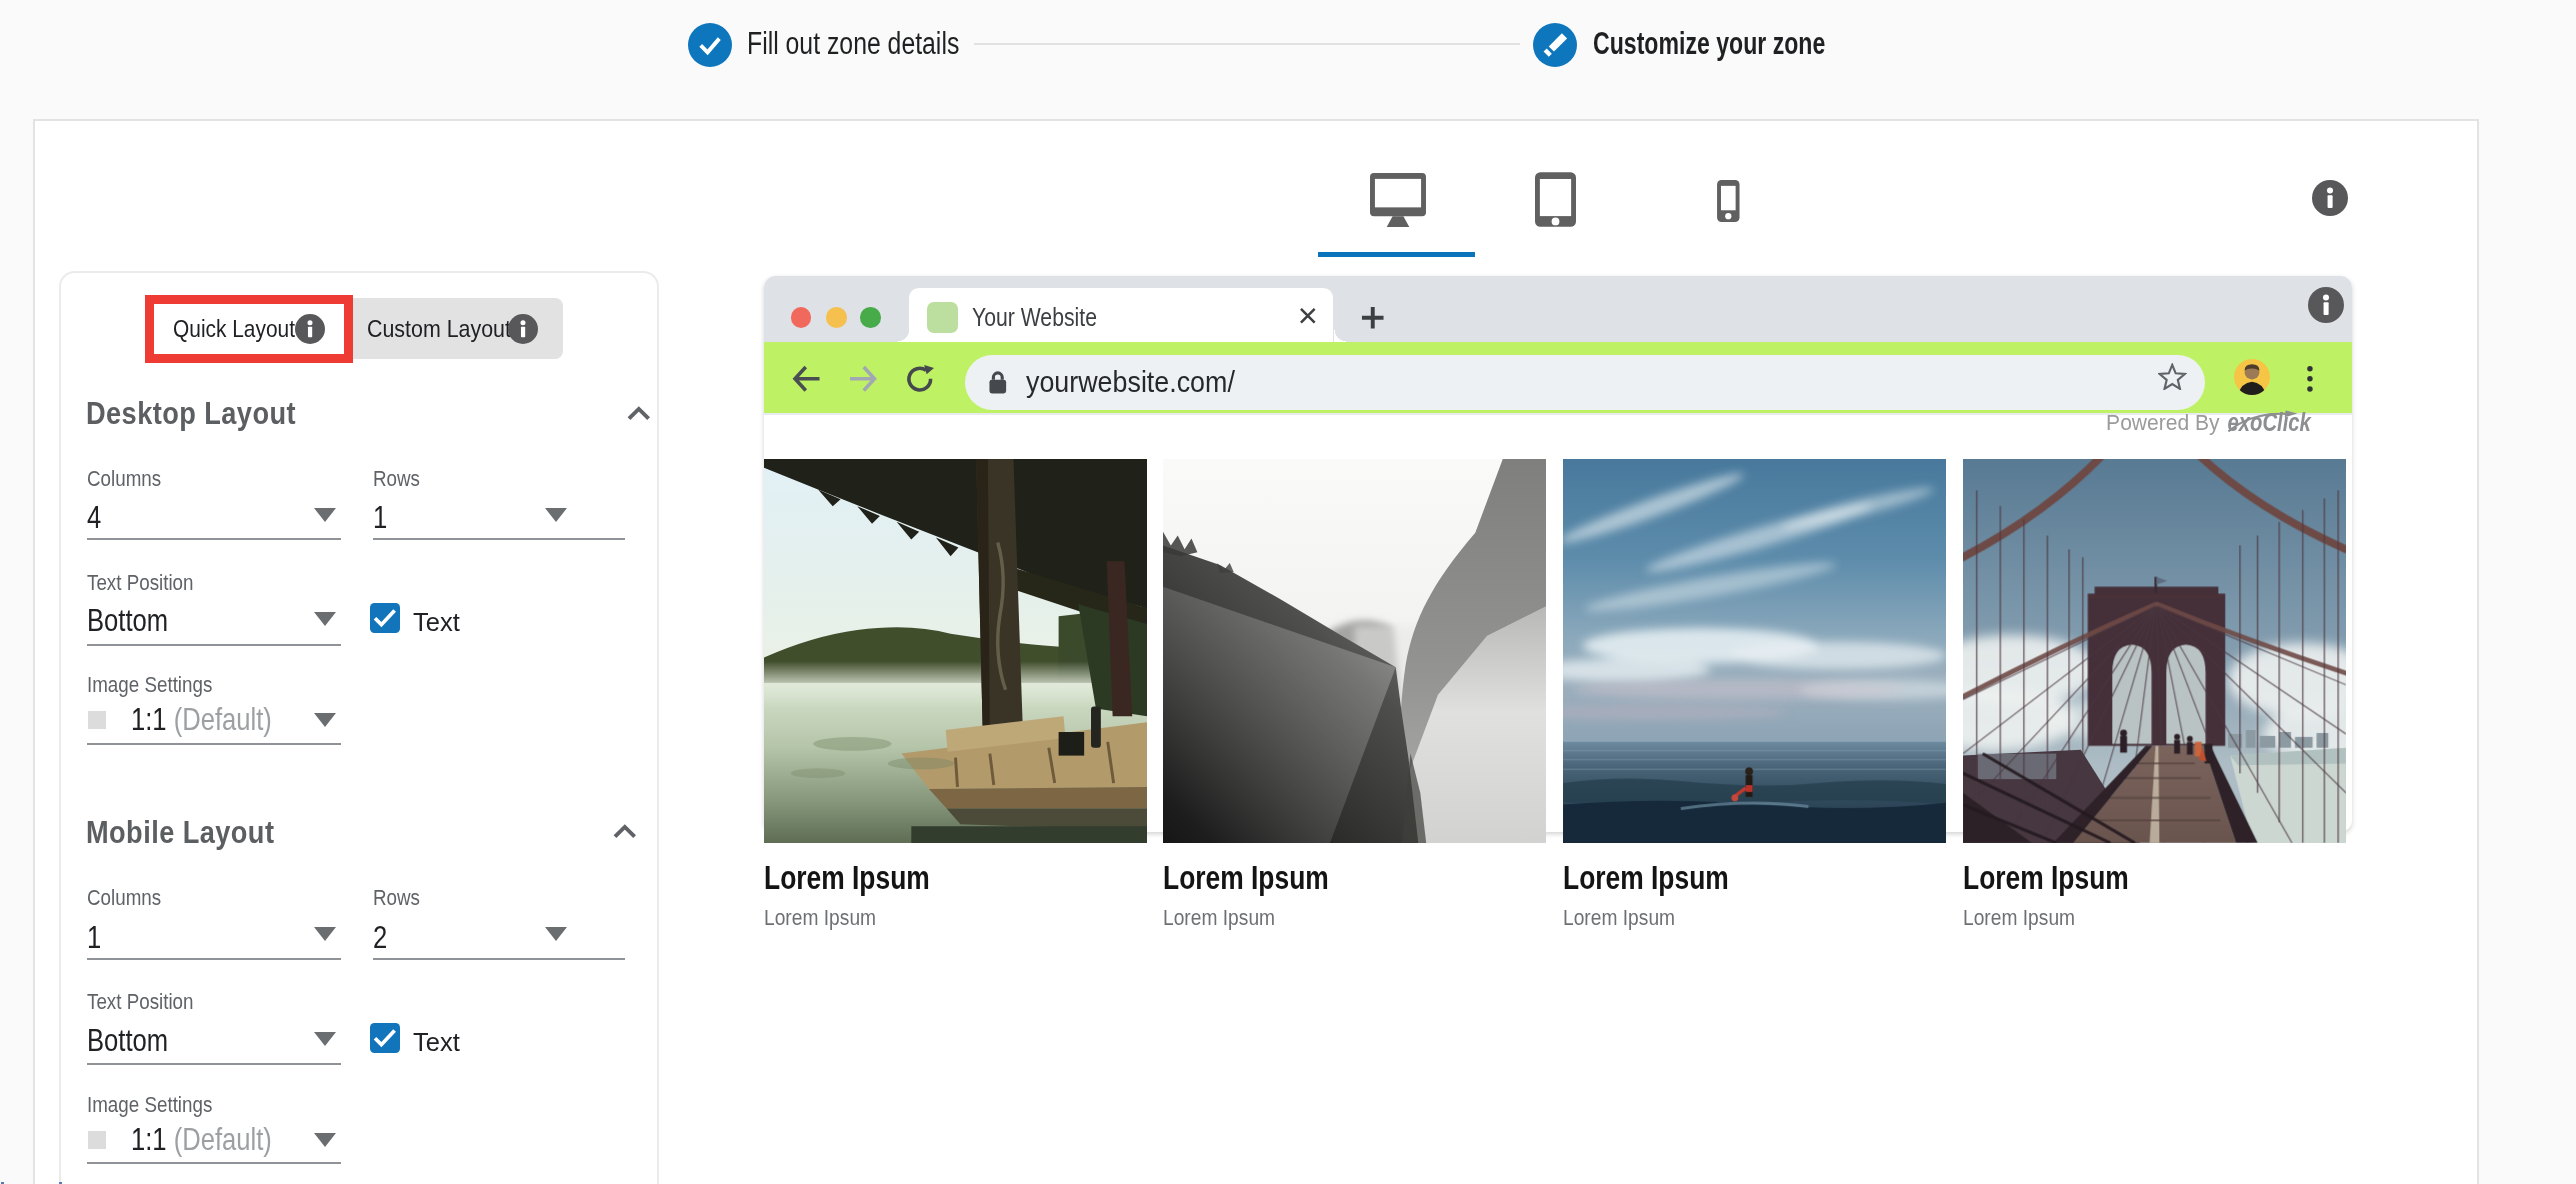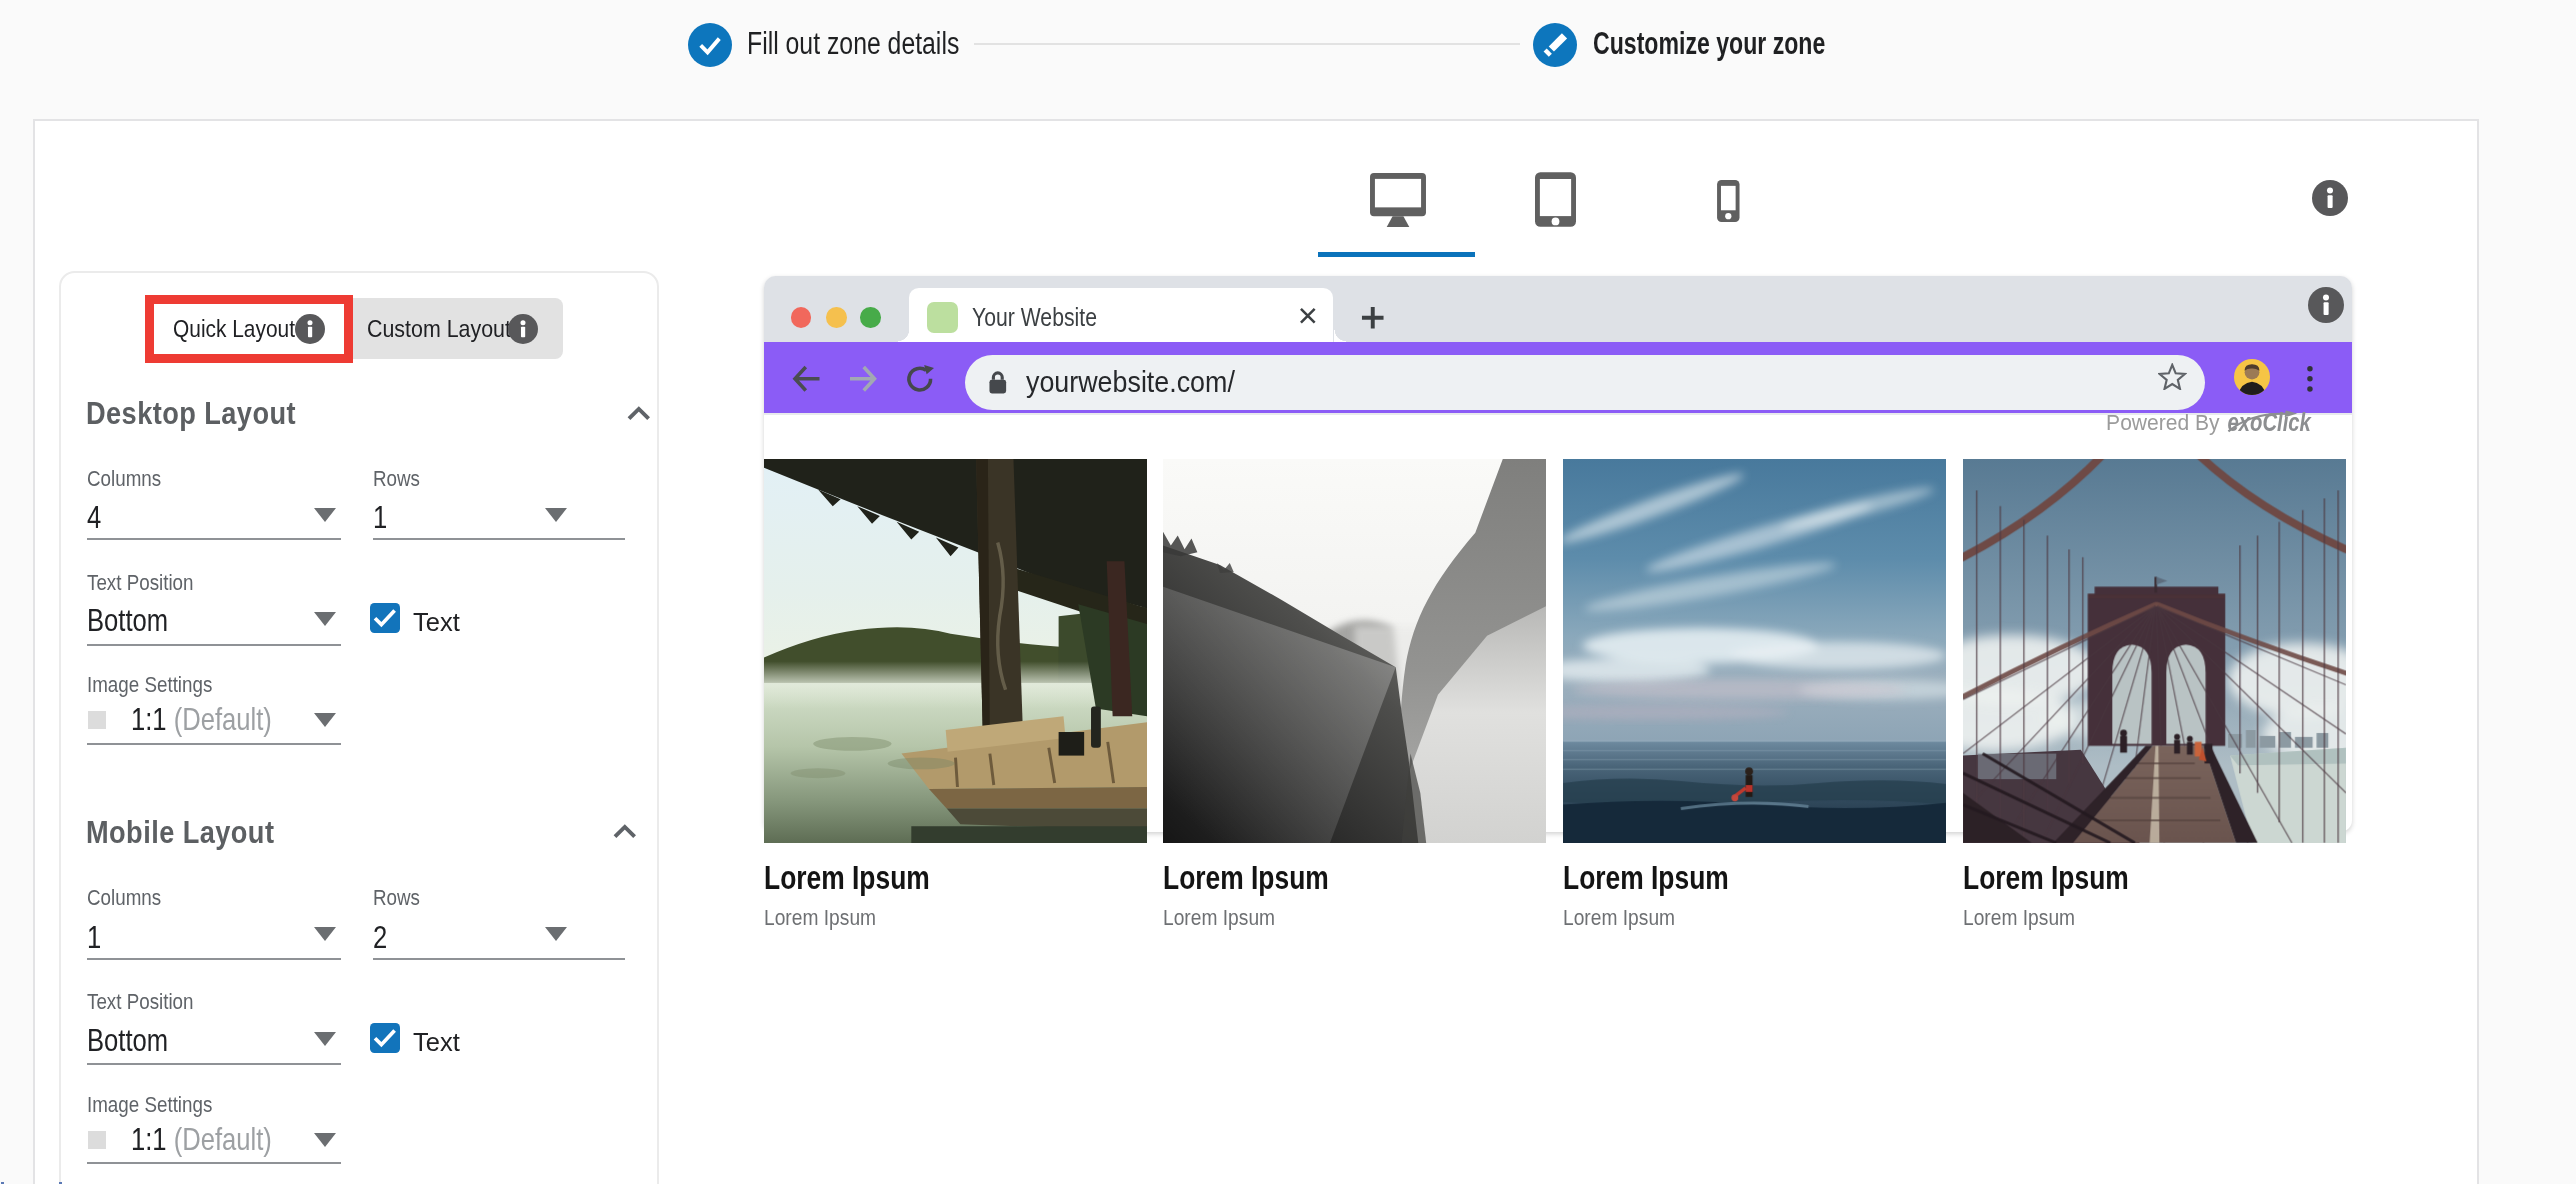--- a/index.html
+++ b/index.html
@@ -49,21 +49,21 @@
   #browser { position:absolute; left:764px; top:276px; width:1588px; height:556px;
     border-radius:11.8px; background:#fff; box-shadow:0 2px 4.9px rgba(0,0,0,0.18); }
   #chrome-top { position:absolute; left:0; top:0; width:1588px; height:66px;
     background:#dee1e6; border-radius:11.8px 11.8px 0 0; }
   .tl { position:absolute; top:31px; width:20.6px; height:20.6px; border-radius:50%; }
   #tab { position:absolute; left:145px; top:11.8px; width:424px; height:54px;
     background:#fff; border-radius:9.8px 9.8px 0 0; }
   #favicon { position:absolute; left:163px; top:25.5px; width:31px; height:31px;
     background:#bcdf9f; border-radius:6.9px; }
   #tabtitle { position:absolute; left:208px; top:25.5px; font-size:26.5px; color:#3c4043; transform:scaleX(0.8); transform-origin:0 50%; }
-  #toolbar { position:absolute; left:0; top:66px; width:1588px; height:73px; background:#8b5cf6;
+  #toolbar { position:absolute; left:0; top:66px; width:1588px; height:73px; background:#bef264;
     border-bottom:2px solid #e8eaed; }
   #urlpill { position:absolute; left:201px; top:12.8px; width:1240px; height:55px;
     background:#eef1f3; border-radius:27.5px; }
   #urltext { position:absolute; left:262px; top:22.6px; font-size:29.5px; color:#26282b; }
   #powered { position:absolute; right:40px; top:134px; }
   .card-img { position:absolute; top:183px; width:383px; height:384px; }
   .card-t { position:absolute; top:583px; font-size:33px; font-weight:bold; color:#141414; }
   .card-s { position:absolute; top:629px; font-size:22.6px; color:#6e7073; }
 </style>
 </head>

